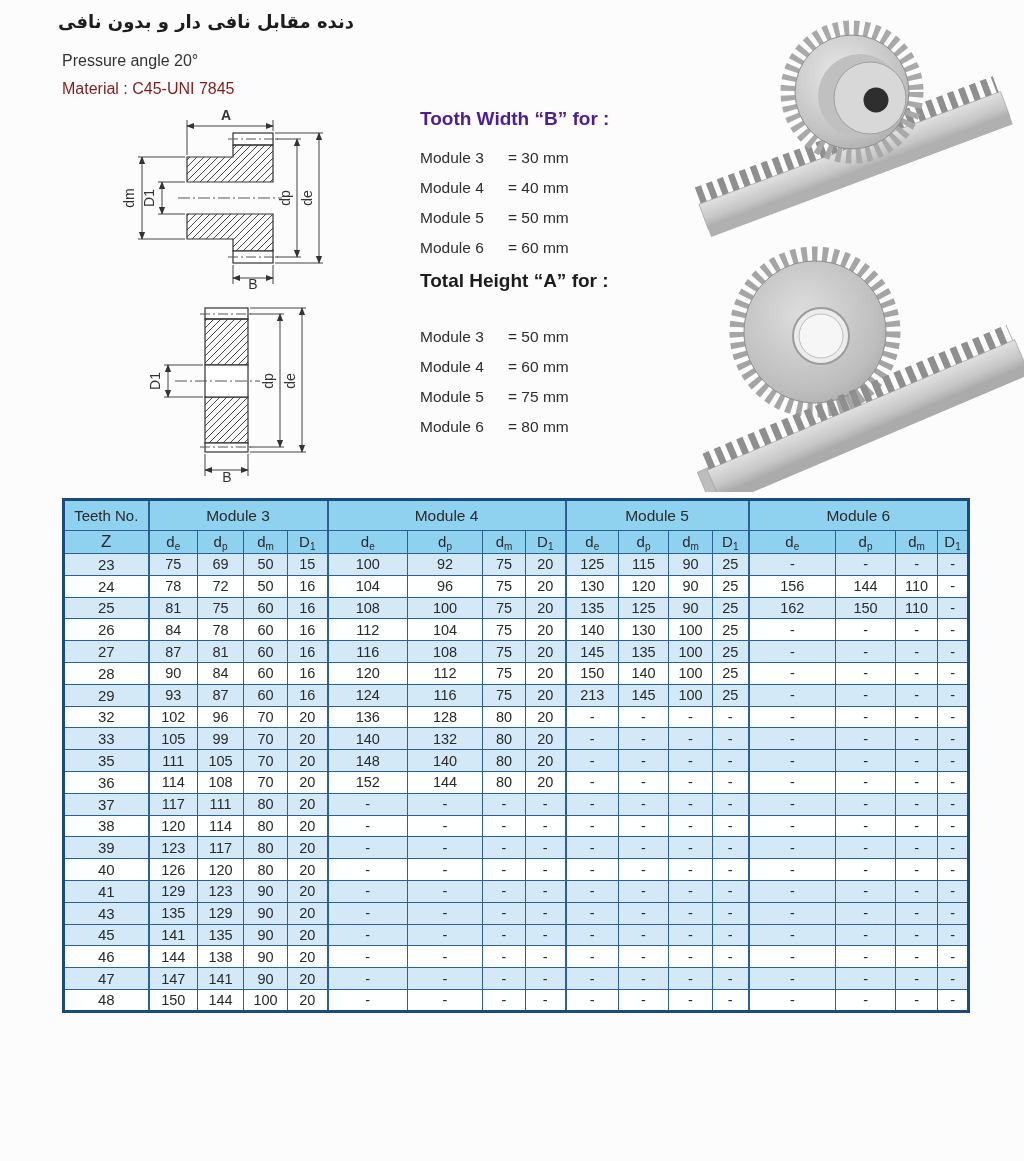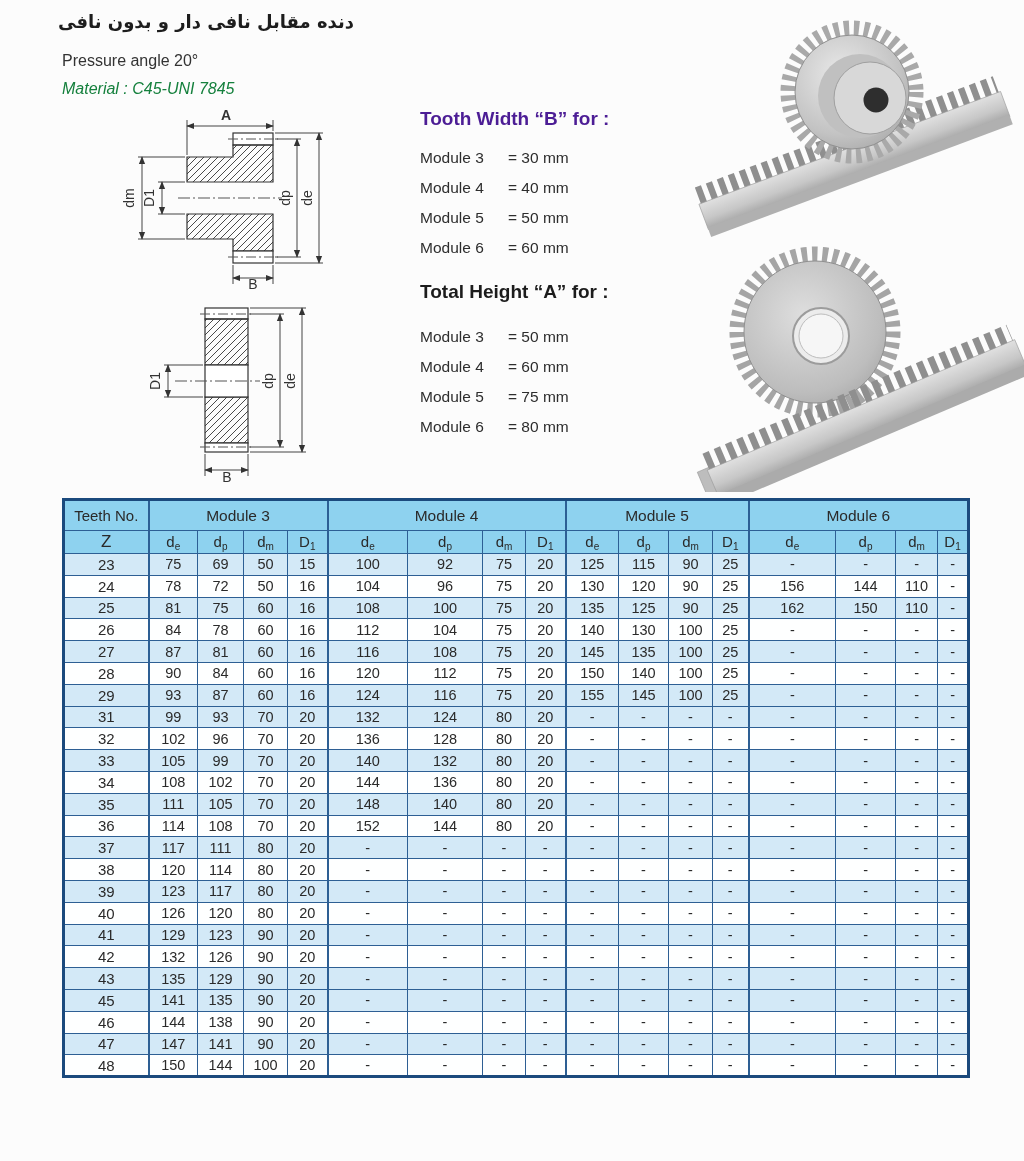--- a/index.html
+++ b/index.html
@@ -3,26 +3,26 @@
 <meta charset="utf-8">
 <style>
   * { margin:0; padding:0; box-sizing:border-box; }
   body { font-family:"Liberation Sans", sans-serif; background:#ffffff; }
   .page { position:relative; width:1024px; height:1161px; background:#fcfcfc; overflow:hidden; color:#2b2b2b; }
 
   
   .title-fa { position:absolute; left:58px; top:11px; font-size:18px; font-weight:bold; color:#1d1d1d;
               font-family:"DejaVu Sans", sans-serif; direction:rtl; }
   .sub-line1 { position:absolute; left:62px; top:52px; font-size:16px; color:#333; }
-  .sub-line2 { position:absolute; left:62px; top:80px; font-size:16px; color:#15803d;font-style:italic; }
+  .sub-line2 { position:absolute; left:62px; top:80px; font-size:16px; color:#7f1d1d; }
 
   
   .spec-head1 { position:absolute; left:420px; top:108px; font-size:19px; font-weight:bold; color:#4c1d95; }
   .spec-list1 { position:absolute; left:420px; top:143px; }
-  .spec-head2 { position:absolute; left:420px; top:281px; font-size:19px; font-weight:bold; color:#1c1c1c; }
+  .spec-head2 { position:absolute; left:420px; top:270px; font-size:19px; font-weight:bold; color:#1c1c1c; }
   .spec-list2 { position:absolute; left:420px; top:322px; }
   .spec-row { display:flex; height:30px; align-items:center; font-size:15.5px; color:#2d2d2d; }
   .spec-label { width:88px; }
   .spec-value { }
 
   
   .draw1 { position:absolute; left:100px; top:100px; }
   .draw2 { position:absolute; left:100px; top:286px; }
   .photo1 { position:absolute; left:690px; top:0px; }
   .photo2 { position:absolute; left:690px; top:242px; }
@@ -388,43 +388,24 @@
         <tr class="alt">
           <td class="z-cell">29</td>
           <td class="gs">93</td>
           <td>87</td>
           <td>60</td>
           <td>16</td>
           <td class="gs">124</td>
           <td>116</td>
           <td>75</td>
           <td>20</td>
-          <td class="gs">155</td>
+          <td class="gs">213</td>
           <td>145</td>
           <td>100</td>
           <td>25</td>
-          <td class="gs">-</td>
-          <td>-</td>
-          <td>-</td>
-          <td>-</td>
-        </tr>
-        <tr class="alt">
-          <td class="z-cell">31</td>
-          <td class="gs">99</td>
-          <td>93</td>
-          <td>70</td>
-          <td>20</td>
-          <td class="gs">132</td>
-          <td>124</td>
-          <td>80</td>
-          <td>20</td>
-          <td class="gs">-</td>
-          <td>-</td>
-          <td>-</td>
-          <td>-</td>
           <td class="gs">-</td>
           <td>-</td>
           <td>-</td>
           <td>-</td>
         </tr>
         <tr>
           <td class="z-cell">32</td>
           <td class="gs">102</td>
           <td>96</td>
           <td>70</td>
@@ -454,39 +435,20 @@
           <td>20</td>
           <td class="gs">-</td>
           <td>-</td>
           <td>-</td>
           <td>-</td>
           <td class="gs">-</td>
           <td>-</td>
           <td>-</td>
           <td>-</td>
         </tr>
-        <tr>
-          <td class="z-cell">34</td>
-          <td class="gs">108</td>
-          <td>102</td>
-          <td>70</td>
-          <td>20</td>
-          <td class="gs">144</td>
-          <td>136</td>
-          <td>80</td>
-          <td>20</td>
-          <td class="gs">-</td>
-          <td>-</td>
-          <td>-</td>
-          <td>-</td>
-          <td class="gs">-</td>
-          <td>-</td>
-          <td>-</td>
-          <td>-</td>
-        </tr>
         <tr class="alt">
           <td class="z-cell">35</td>
           <td class="gs">111</td>
           <td>105</td>
           <td>70</td>
           <td>20</td>
           <td class="gs">148</td>
           <td>140</td>
           <td>80</td>
           <td>20</td>
@@ -606,39 +568,20 @@
           <td>-</td>
           <td class="gs">-</td>
           <td>-</td>
           <td>-</td>
           <td>-</td>
           <td class="gs">-</td>
           <td>-</td>
           <td>-</td>
           <td>-</td>
         </tr>
-        <tr>
-          <td class="z-cell">42</td>
-          <td class="gs">132</td>
-          <td>126</td>
-          <td>90</td>
-          <td>20</td>
-          <td class="gs">-</td>
-          <td>-</td>
-          <td>-</td>
-          <td>-</td>
-          <td class="gs">-</td>
-          <td>-</td>
-          <td>-</td>
-          <td>-</td>
-          <td class="gs">-</td>
-          <td>-</td>
-          <td>-</td>
-          <td>-</td>
-        </tr>
         <tr class="alt">
           <td class="z-cell">43</td>
           <td class="gs">135</td>
           <td>129</td>
           <td>90</td>
           <td>20</td>
           <td class="gs">-</td>
           <td>-</td>
           <td>-</td>
           <td>-</td>

